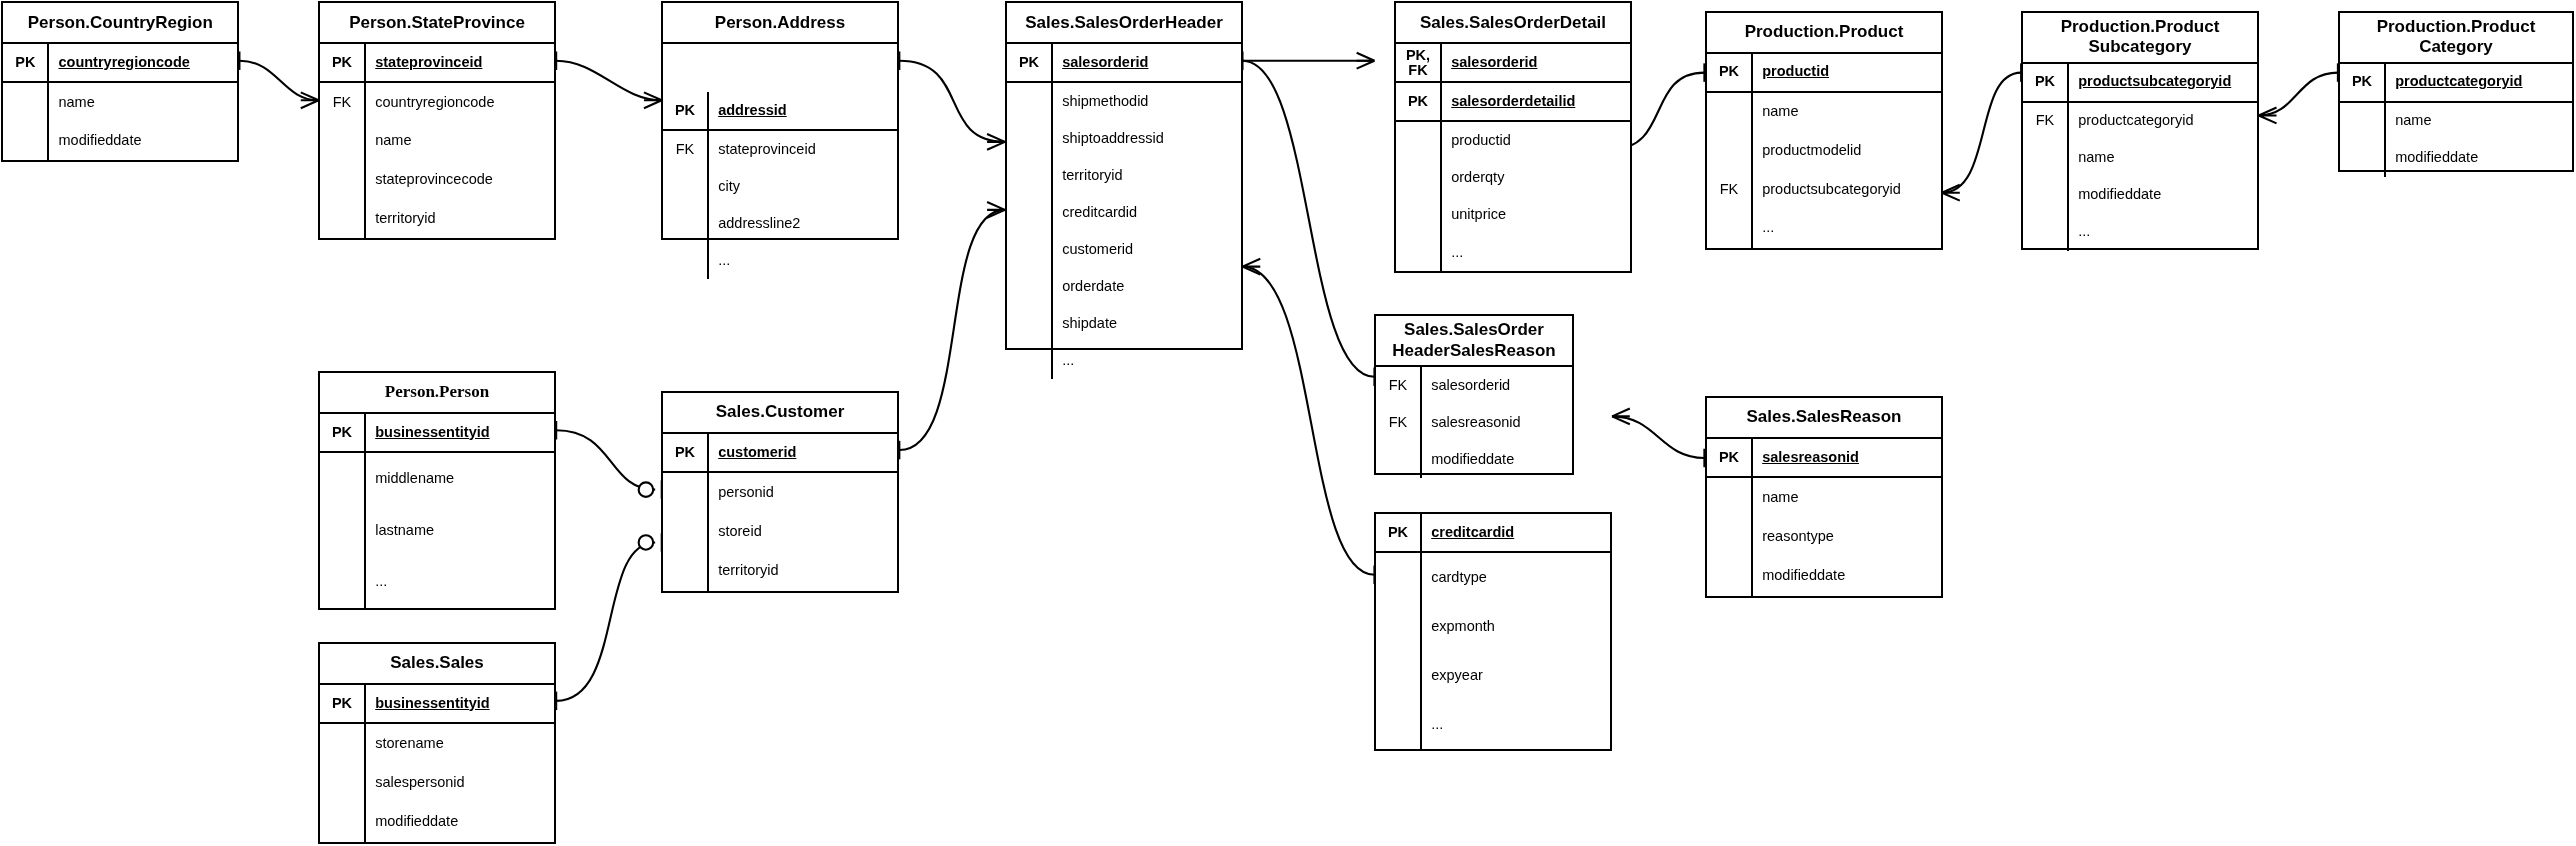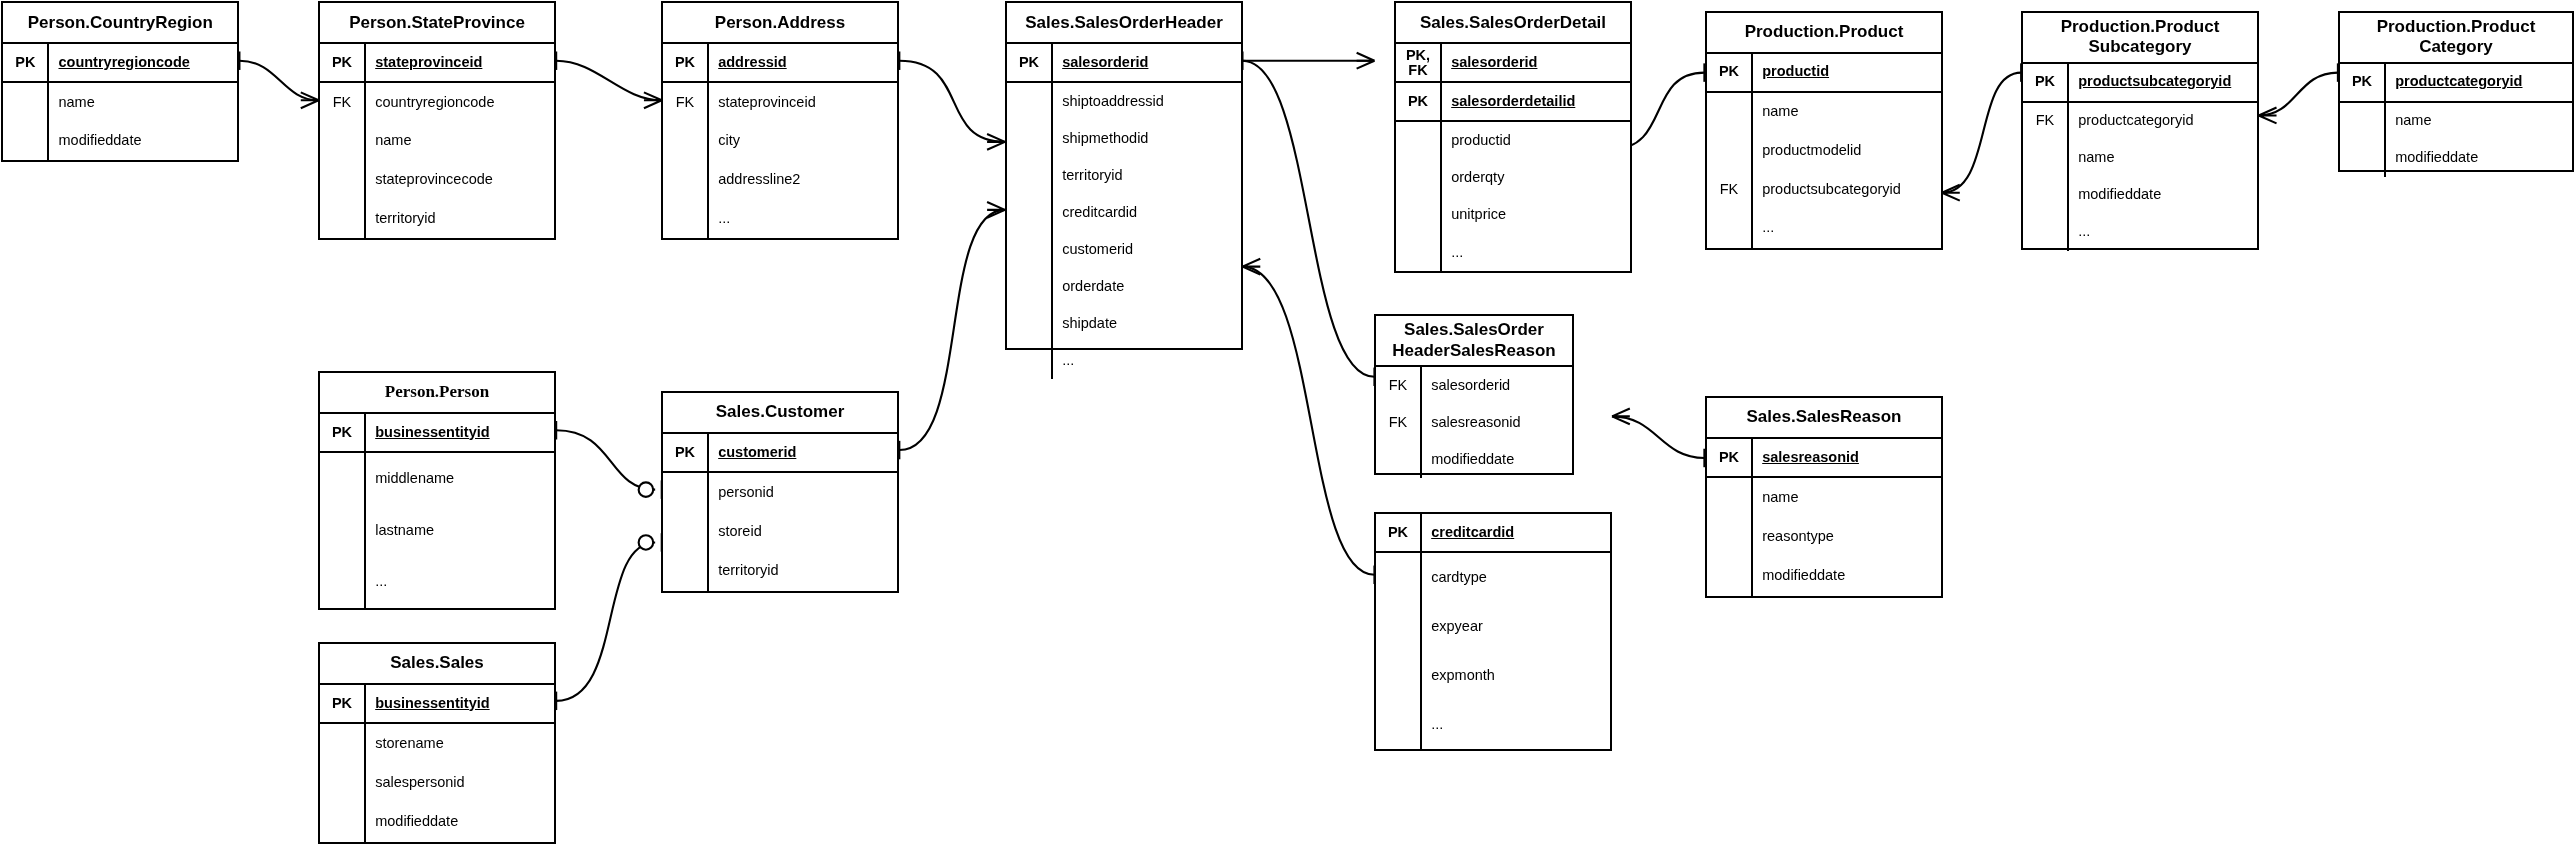--- a/index.html
+++ b/index.html
@@ -248,21 +248,21 @@
               <div class="keycell fk" style="width: 46px; flex: 0 0 46px;"></div>
               <div class="namecell">stateprovincecode</div>
             </div>
             <div class="row attrrow">
               <div class="keycell fk" style="width: 46px; flex: 0 0 46px;"></div>
               <div class="namecell">territoryid</div>
             </div>
           </div>
         </div>
       </div>
-      <div class="entity" style="left: 661px; top: 1.3px; width: 238px; height: 239px;">
+      <div class="entity" style="left: 661px; top: 1.3px; width: 238px; height: 239px; gap: 48px;">
         <div class="entity-title" style="height: 41px; flex: 0 0 41px;">Person.Address</div>
         <div class="entity-body">
           <div class="key-section">
             <div class="row keyrow">
               <div class="keycell" style="width: 46px; flex: 0 0 46px;">PK</div>
               <div class="namecell pk">addressid</div>
             </div>
           </div>
           <div class="attr-section">
             <div class="row attrrow">
@@ -289,25 +289,25 @@
         <div class="entity-body">
           <div class="key-section">
             <div class="row keyrow">
               <div class="keycell" style="width: 46px; flex: 0 0 46px;">PK</div>
               <div class="namecell pk">salesorderid</div>
             </div>
           </div>
           <div class="attr-section">
             <div class="row attrrow">
               <div class="keycell fk" style="width: 46px; flex: 0 0 46px;"></div>
+              <div class="namecell">shipmethodid</div>
+            </div>
+            <div class="row attrrow">
+              <div class="keycell fk" style="width: 46px; flex: 0 0 46px;"></div>
               <div class="namecell">shiptoaddressid</div>
-            </div>
-            <div class="row attrrow">
-              <div class="keycell fk" style="width: 46px; flex: 0 0 46px;"></div>
-              <div class="namecell">shipmethodid</div>
             </div>
             <div class="row attrrow">
               <div class="keycell fk" style="width: 46px; flex: 0 0 46px;"></div>
               <div class="namecell">territoryid</div>
             </div>
             <div class="row attrrow">
               <div class="keycell fk" style="width: 46px; flex: 0 0 46px;"></div>
               <div class="namecell">creditcardid</div>
             </div>
             <div class="row attrrow">
@@ -572,28 +572,28 @@
               <div class="namecell pk">creditcardid</div>
             </div>
           </div>
           <div class="attr-section">
             <div class="row attrrow">
               <div class="keycell fk" style="width: 46px; flex: 0 0 46px;"></div>
               <div class="namecell">cardtype</div>
             </div>
             <div class="row attrrow">
               <div class="keycell fk" style="width: 46px; flex: 0 0 46px;"></div>
+              <div class="namecell">expmonth</div>
+            </div>
+            <div class="row attrrow">
+              <div class="keycell fk" style="width: 46px; flex: 0 0 46px;"></div>
               <div class="namecell">expyear</div>
             </div>
             <div class="row attrrow">
               <div class="keycell fk" style="width: 46px; flex: 0 0 46px;"></div>
-              <div class="namecell">expmonth</div>
-            </div>
-            <div class="row attrrow">
-              <div class="keycell fk" style="width: 46px; flex: 0 0 46px;"></div>
               <div class="namecell">...</div>
             </div>
           </div>
         </div>
       </div>
     </div>
 
 </div>
 
 

